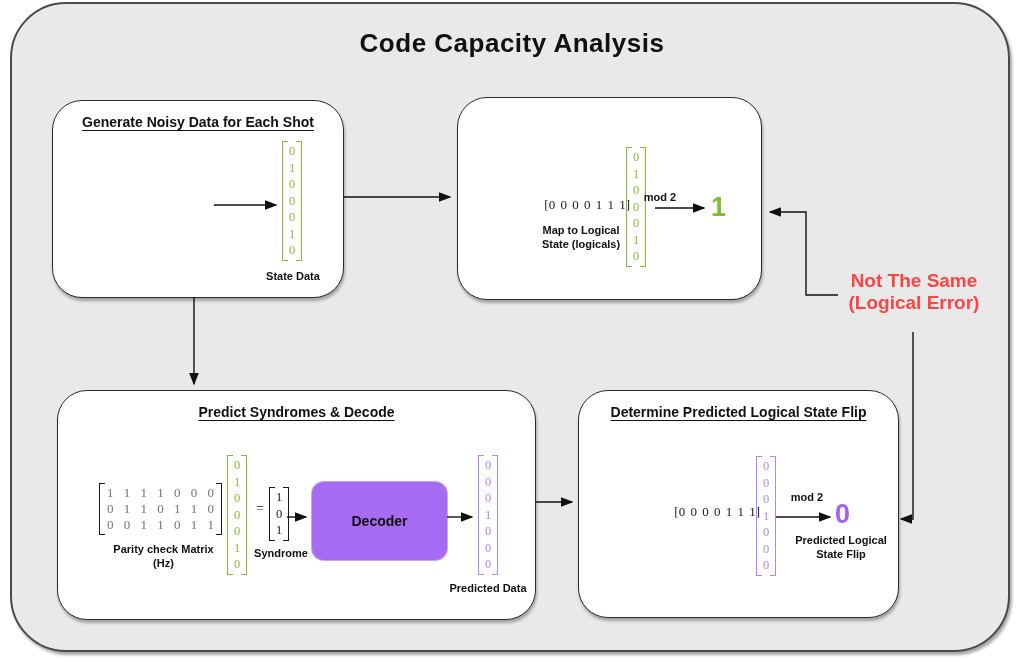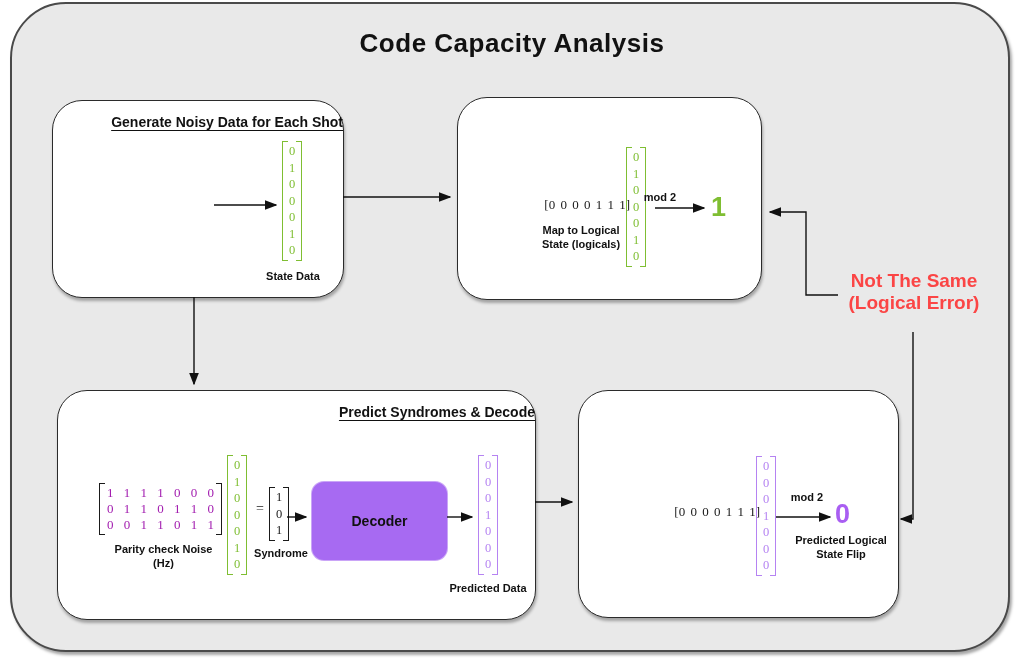--- a/index.html
+++ b/index.html
@@ -19,21 +19,21 @@
   }
   .panel{
     position:absolute;background:#ffffff;border:1.6px solid #2b2b2b;
     border-radius:30px;box-shadow:1px 3px 3px rgba(0,0,0,0.3);
   }
   #panel-generate{left:52px;top:100px;width:290px;height:196px;}
   #panel-actual{left:457px;top:97px;width:303px;height:201px;}
   #panel-predict{left:57px;top:390px;width:477px;height:228px;}
   #panel-predicted-flip{left:578px;top:390px;width:319px;height:226px;}
   .panel-title{
-    position:absolute;left:0;right:0;top:13px;text-align:right;
+    position:absolute;left:0;right:0;top:13px;text-align:center;
     font-size:14px;font-weight:bold;text-decoration:underline;
     text-underline-offset:3px;
   }
   .lbl{
     position:absolute;font-size:11px;font-weight:bold;line-height:13.5px;
     text-align:center;white-space:pre-line;color:#111;
   }
   .vec{
     position:absolute;white-space:pre;text-align:center;
     font-family:"Liberation Serif",serif;font-size:12.5px;line-height:16.5px;
@@ -42,21 +42,21 @@
   .vec::before,.vec::after{
     content:'';position:absolute;top:0;bottom:0;width:5px;
     border:1.6px solid currentColor;
   }
   .vec::before{left:0;border-right:none;}
   .vec::after{right:0;border-left:none;}
   .vec.green{color:var(--green-text,#7fbe32);}
   .vec.purple{color:var(--purple-text,#b583f2);}
   .vec.black{color:#1a1a1a;}
   .matrix{
-    position:absolute;white-space:pre;text-align:center;color:#a21caf;
+    position:absolute;white-space:pre;text-align:center;color:#737373;
     font-family:"Liberation Serif",serif;font-size:13px;line-height:16px;
     word-spacing:7px;padding:2px 8px;
   }
   .matrix::before,.matrix::after{
     content:'';position:absolute;top:0;bottom:0;width:5px;
     border:1.6px solid #1a1a1a;
   }
   .matrix::before{left:0;border-right:none;}
   .matrix::after{right:0;border-left:none;}
   .rowvec{
@@ -127,21 +127,21 @@
 0</div>
     <div class="lbl" style="left:172px;top:93px;width:60px;">mod 2</div>
     <div class="result green" style="left:253px;top:96px;">1</div>
   </div>
 
   <div class="panel" id="panel-predict">
     <div class="panel-title">Predict Syndromes &amp; Decode</div>
     <div class="matrix" style="left:41px;top:92px;">1 1 1 1 0 0 0
 0 1 1 0 1 1 0
 0 0 1 1 0 1 1</div>
-    <div class="lbl" style="left:33px;top:152px;width:145px;">Parity check Noise
+    <div class="lbl" style="left:33px;top:152px;width:145px;">Parity check Matrix
 (Hz)</div>
     <div class="vec green" style="left:169px;top:64px;">0
 1
 0
 0
 0
 1
 0</div>
     <div class="equals" style="left:198px;top:110px;">=</div>
     <div class="vec black" style="left:211px;top:96px;">1
@@ -153,20 +153,21 @@
 0
 0
 1
 0
 0
 0</div>
     <div class="lbl" style="left:380px;top:191px;width:100px;">Predicted Data</div>
   </div>
 
   <div class="panel" id="panel-predicted-flip">
+    <div class="panel-title">Determine Predicted Logical State Flip</div>
     <div class="rowvec" style="left:76px;top:113px;width:105px;">[0 0 0 0 1 1 1]</div>
     <div class="vec purple" style="left:177px;top:65px;">0
 0
 0
 1
 0
 0
 0</div>
     <div class="lbl" style="left:198px;top:100px;width:60px;">mod 2</div>
     <div class="result purple" style="left:256px;top:110px;">0</div>

